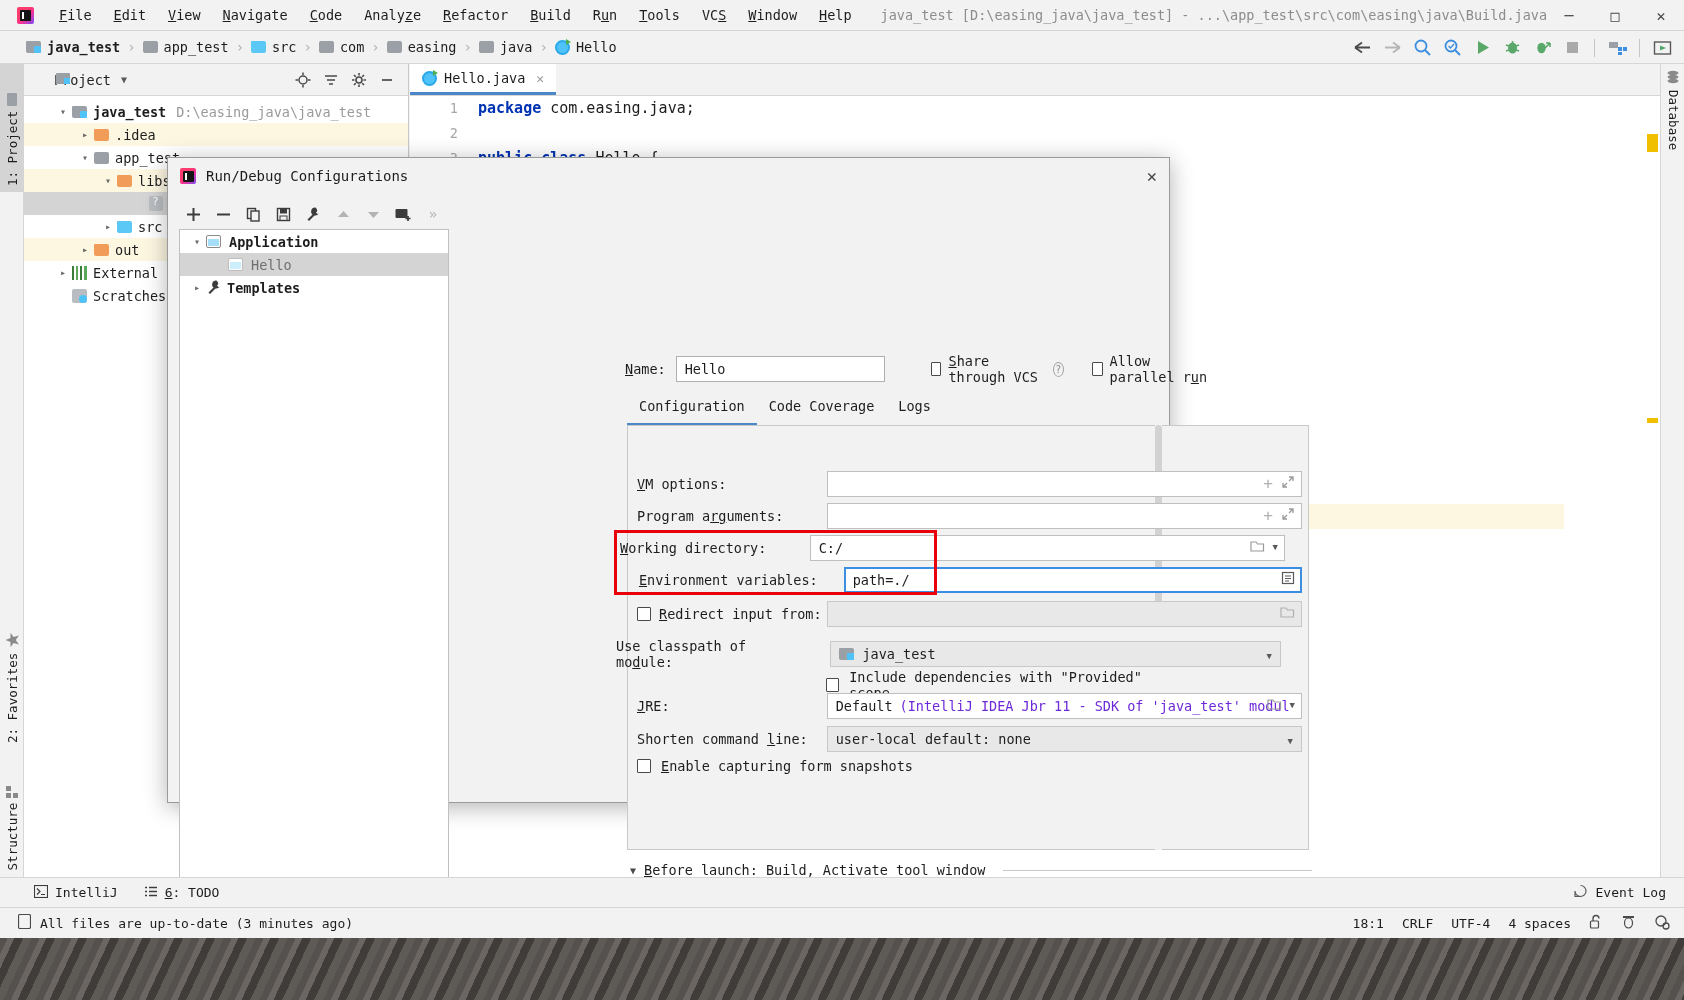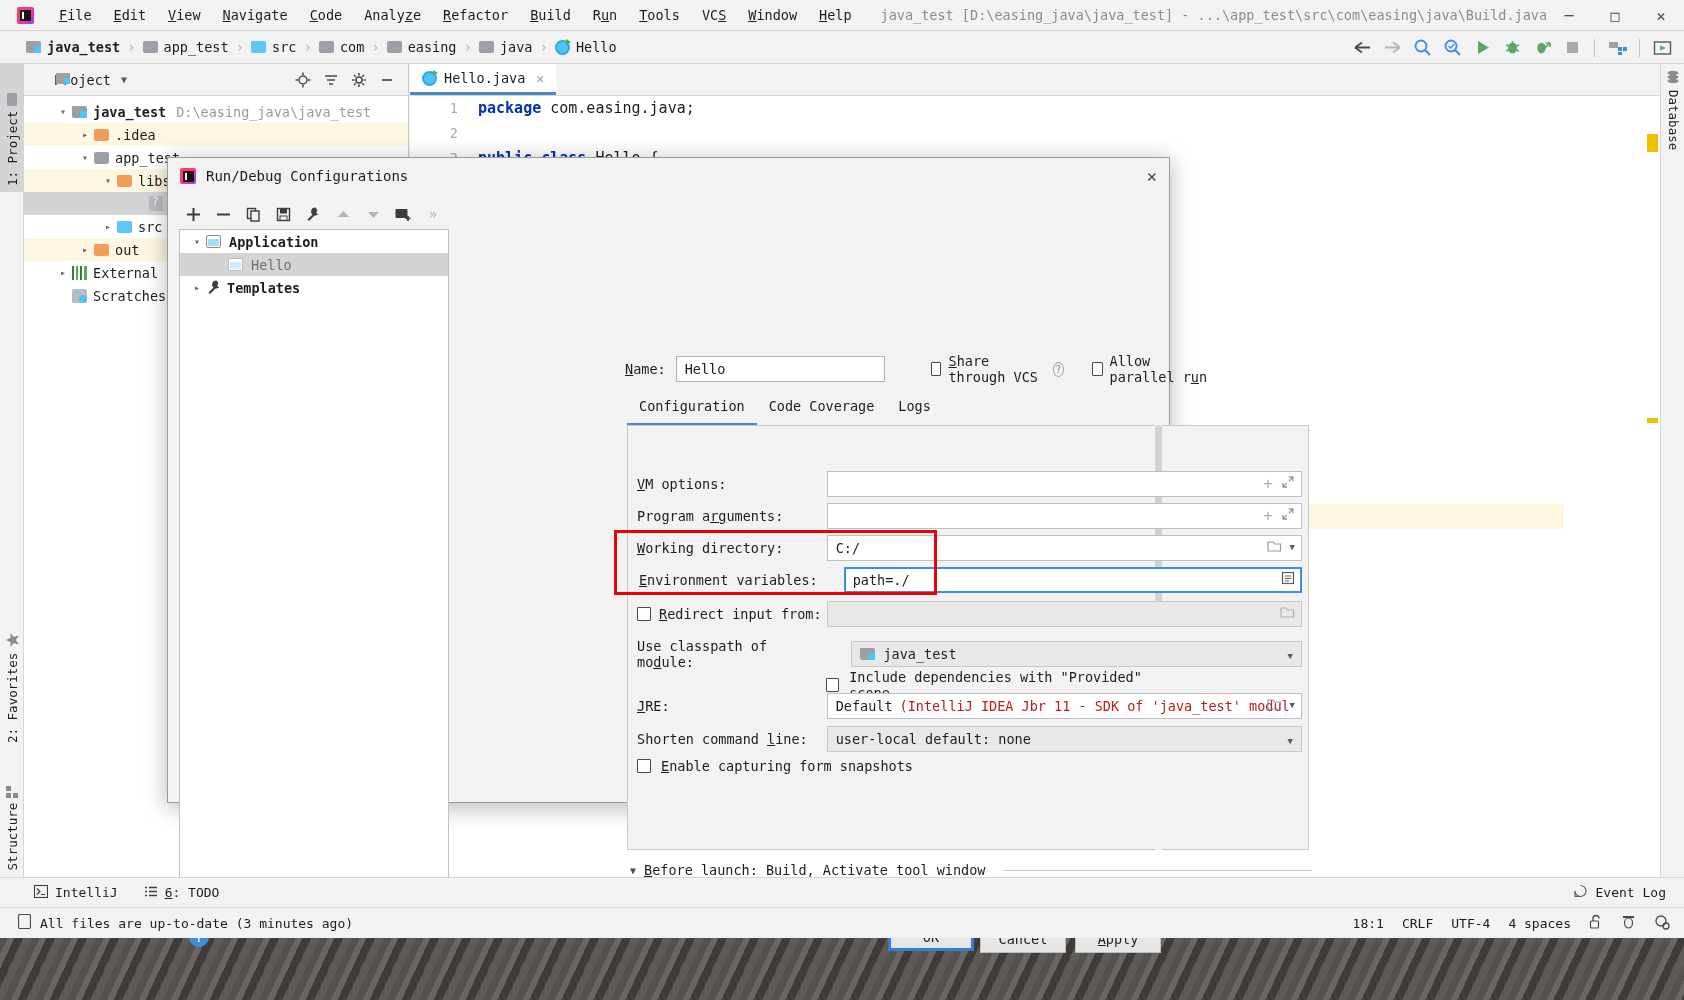--- a/index.html
+++ b/index.html
@@ -254,21 +254,21 @@
   }
   .scrollthumb { position: absolute; right: 7px; top: 267px; width: 7px; height: 186px; background: #d2d2d2; border-radius:4px;}
 
   .frow { position: absolute; display: flex; align-items: center; }
   .flabel { width: 190px; font-size: 13.5px; }
   .fin {
     height: 26px; background: #fff; border: 1px solid #bfbfbf;
     display: flex; align-items: center; padding: 0 8px; font-size: 13.5px; position: relative;
   }
   .fin.grey { background: #e8e8e8; border-color:#c8c8c8; }
-  .fin .sub { color: #b91c1c; }
+  .fin .sub { color: #6d28d9; }
   .fin-extra { position: absolute; right: 6px; top: 3px; display:flex; gap:8px; align-items:center; color:#9a9a9a; }
   .dd-arrow { position:absolute; right: 8px; top: 9px; color: #5a5a5a; font-size: 9px; }
 
   .redbox {
     position: absolute; left: 446px; top: 372px; width: 323px; height: 65px;
     border: 3px solid #e8000b; pointer-events: none; z-index: 30;
   }
   .bluefield {
     border: 1px solid #3b8ee0 !important;
     box-shadow: 0 0 0 1px #3b8ee0 inset;
@@ -712,21 +712,21 @@
           <span style="font-size:16px;line-height:16px;color:#b0b0b0;">+</span>
           <span>
             <svg width="14" height="14">
                 <path d="M8 2 L12 2 L12 6 M12 2 L8 6 M6 12 L2 12 L2 8 M2 12 L6 8" stroke="#9a9a9a" stroke-width="1.3" fill="none"></path>
               </svg>
           </span>
         </span>
       </div>
     </div>
 
-    <div class="frow" style="left:469px; top:377px; width:665px;">
+    <div class="frow" style="left:452px; top:377px; width:665px;">
       <span class="flabel"><span class="u">W</span>orking directory:</span>
       <div class="fin" style="width:476px;">
         <span>C:/</span>
         <span class="fin-extra">
           <span>
             <svg width="15" height="13">
                 <path d="M1 3 h5 l1.5 2 h6 v7 h-12.5 z" stroke="#9a9a9a" stroke-width="1.2" fill="none"></path>
               </svg>
           </span>
           <span style="font-size:9px;color:#5a5a5a;">▼</span>
@@ -761,21 +761,21 @@
         <span class="fin-extra">
           <span>
             <svg width="15" height="13">
                 <path d="M1 3 h5 l1.5 2 h6 v7 h-12.5 z" stroke="#b0b0b0" stroke-width="1.2" fill="none"></path>
               </svg>
           </span>
         </span>
       </div>
     </div>
 
-    <div class="frow" style="left:469px; top:480px; width:665px;gap:35px;">
+    <div class="frow" style="left:448px; top:480px; width:665px;gap:35px;">
       <span class="flabel">Use classpath of mo<span class="u">d</span>ule:</span>
       <div class="fin grey" style="width:476px; gap:8px;">
         <span class="fldr mod"></span>
         <span>java_test</span>
         <span class="dd-arrow">▼</span>
       </div>
     </div>
 
     <div class="frow" style="left:658px; top:511px;">
       <span class="cbx"></span>
@@ -837,26 +837,20 @@
             <polygon points="7,4 12,9.5 2,9.5" fill="#c4c4c4"></polygon>
           </svg>
       </div>
       <div class="blt dim">
         <svg width="14" height="14">
             <polygon points="7,10 2,4.5 12,4.5" fill="#c4c4c4"></polygon>
           </svg>
       </div>
     </div>
 
-    <div class="dlg-footer">
-      <div class="help-btn">?</div>
-      <div class="btn primary" style="left:720px; top:7px; width:82px;">OK</div>
-      <div class="btn" style="left:812px; top:9px; width:85px;">Cancel</div>
-      <div class="btn" style="left:907px; top:9px; width:82px;"><span class="u">A</span>pply</div>
-    </div>
   </div>
 
   <div class="bottombar">
     <div class="bb-item">
       <span>
         <svg width="14" height="13">
             <rect x="0.5" y="0.5" width="13" height="12" stroke="#3c3c3c" stroke-width="1.1" fill="none"></rect>
             <path d="M3 3.5 L6 6.5 L3 9.5 M7 9.5 L11 9.5" stroke="#3c3c3c" stroke-width="1.2" fill="none"></path>
           </svg>
       </span>

